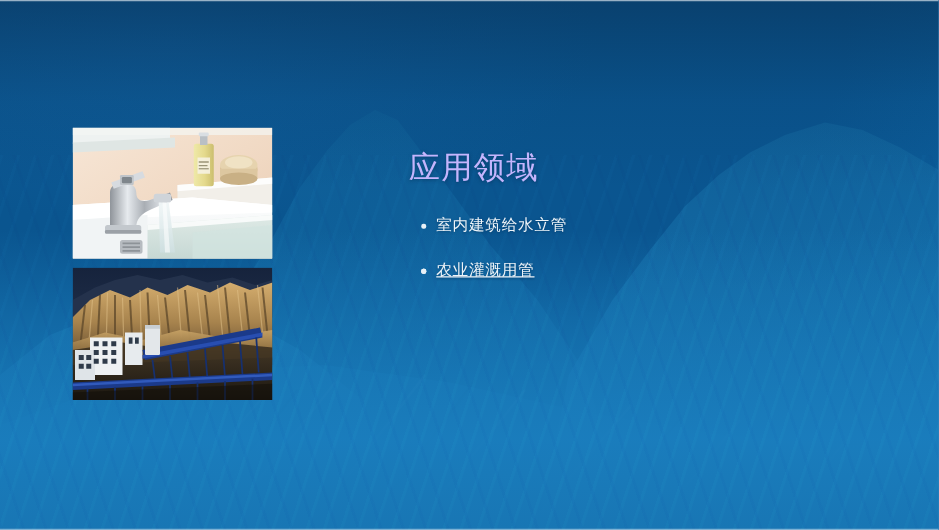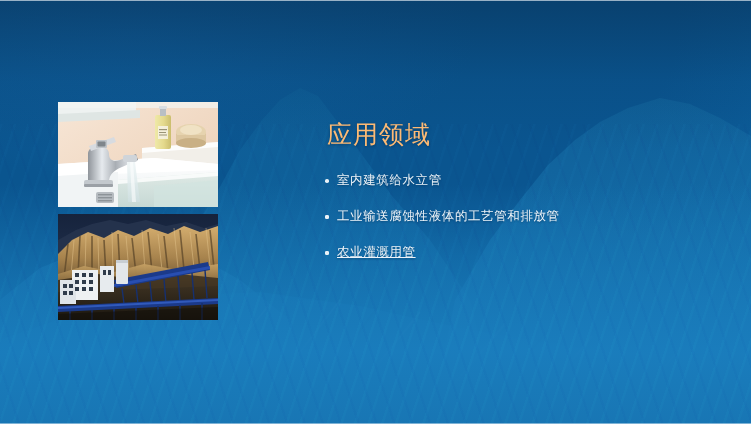--- a/index.html
+++ b/index.html
@@ -85,29 +85,29 @@
   
   .content {
     position: absolute;
     left: 323px;
     top: 122px;
     width: 410px;
   }
   .title {
     font-size: 25px;
     line-height: 1;
-    color: #fdba74;
+    color: #c4b5fd;
     letter-spacing: 1px;
     font-weight: 400;
     margin: 0 0 26px 4px;
     text-shadow: 0 1px 3px rgba(3,40,72,0.55);
   }
   .bullets {
     list-style: none;
-    margin: 0;
+    margin: 12px;
     padding: 0;
   }
   .bullet {
     position: relative;
     padding-left: 14px;
     margin-bottom: 21px;
     font-size: 12.5px;
     line-height: 1.2;
     color: #eef4f9;
     letter-spacing: 0.6px;
@@ -396,24 +396,20 @@
     <ul class="bullets">
       <li class="bullet">
         <span class="bullet-dot"></span>
         <span>室内建筑给水立管</span>
       </li>
       <li class="bullet">
         <span class="bullet-dot"></span>
       </li>
       <li class="bullet">
         <span class="bullet-dot"></span>
-        <span>工业输送腐蚀性液体的工艺管和排放管</span>
-      </li>
-      <li class="bullet">
-        <span class="bullet-dot"></span>
       </li>
       <li class="bullet">
         <span class="bullet-dot"></span>
         <span>农业灌溉用管</span>
       </li>
     </ul>
   </div>
 
 </div>
 

